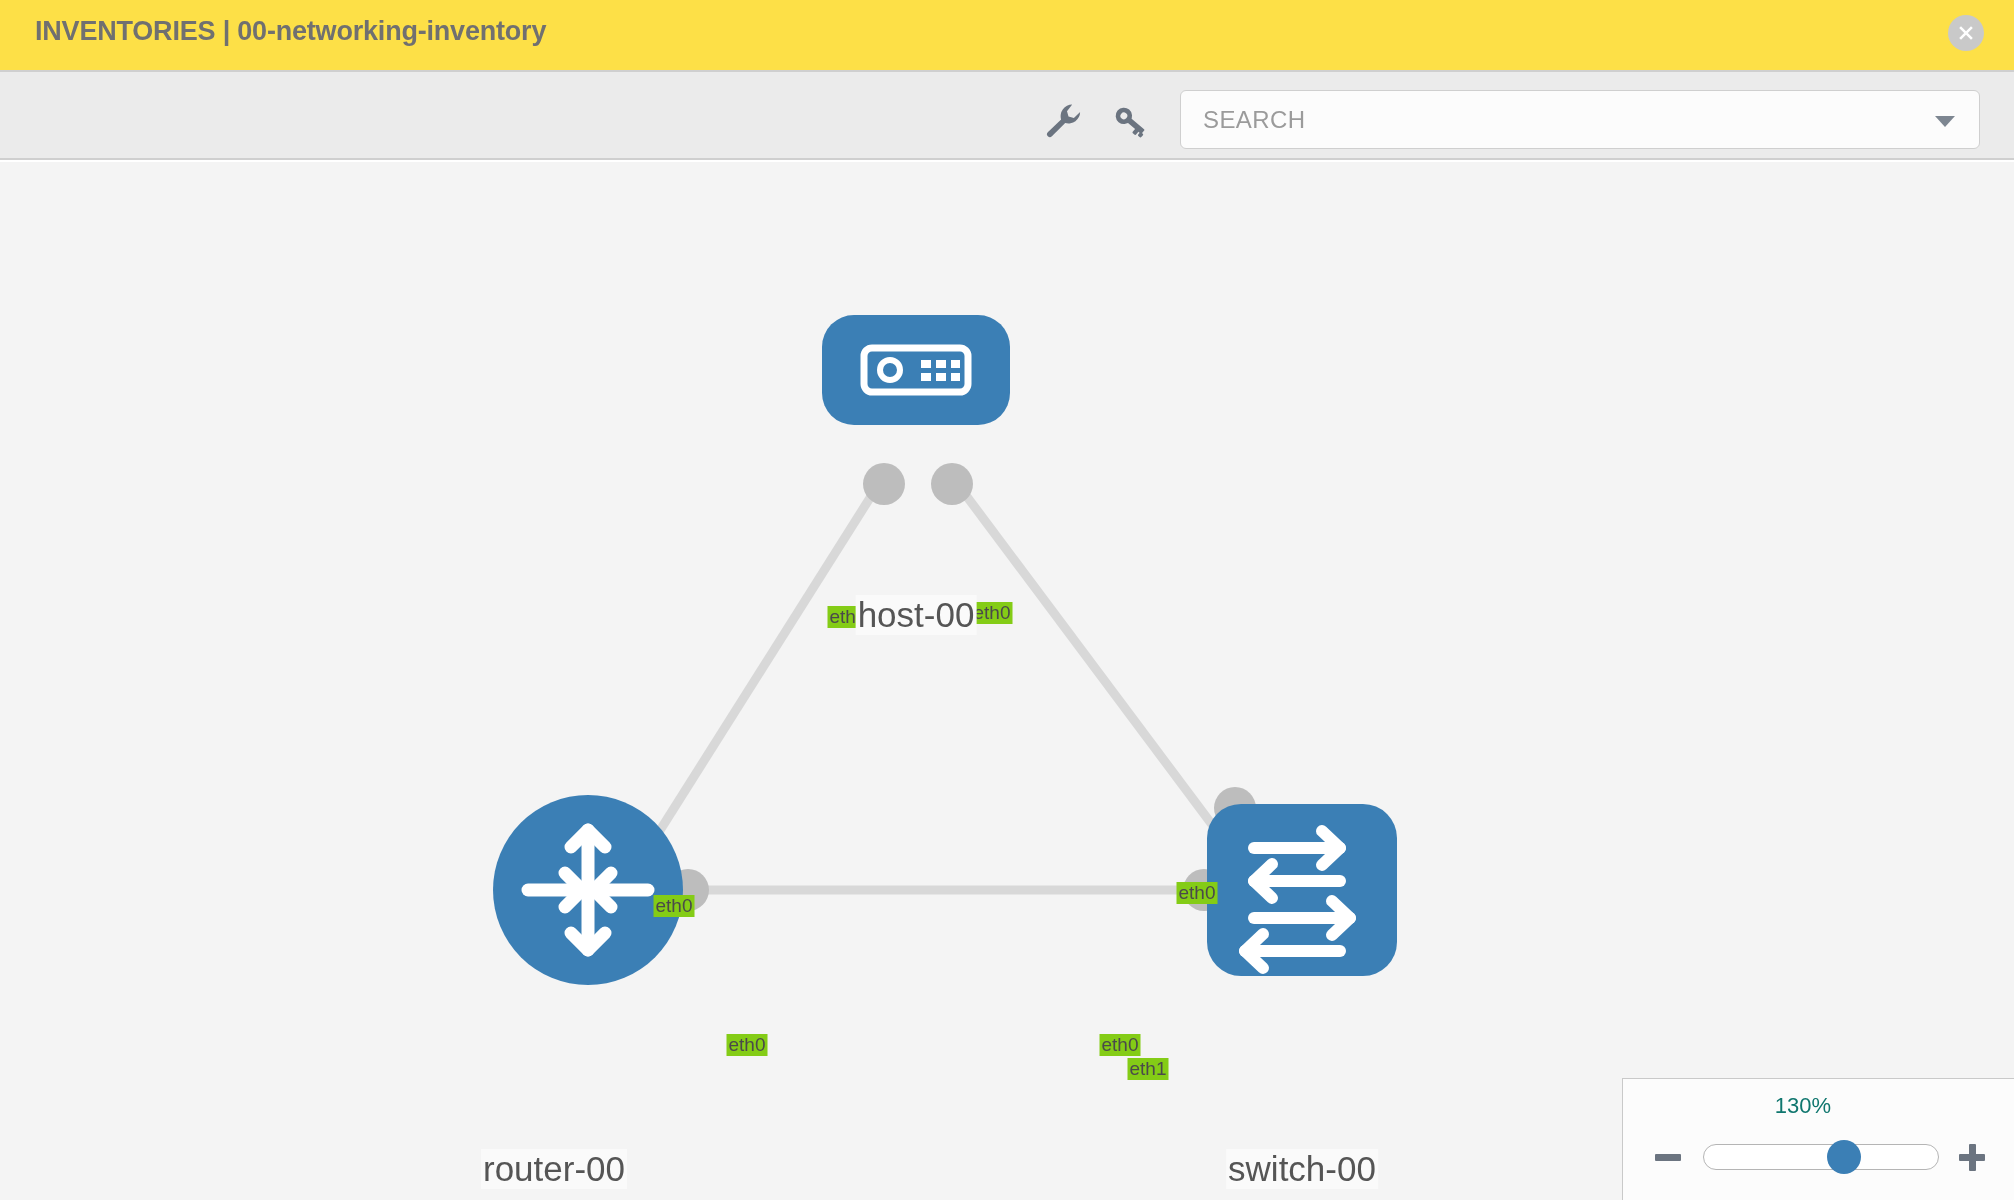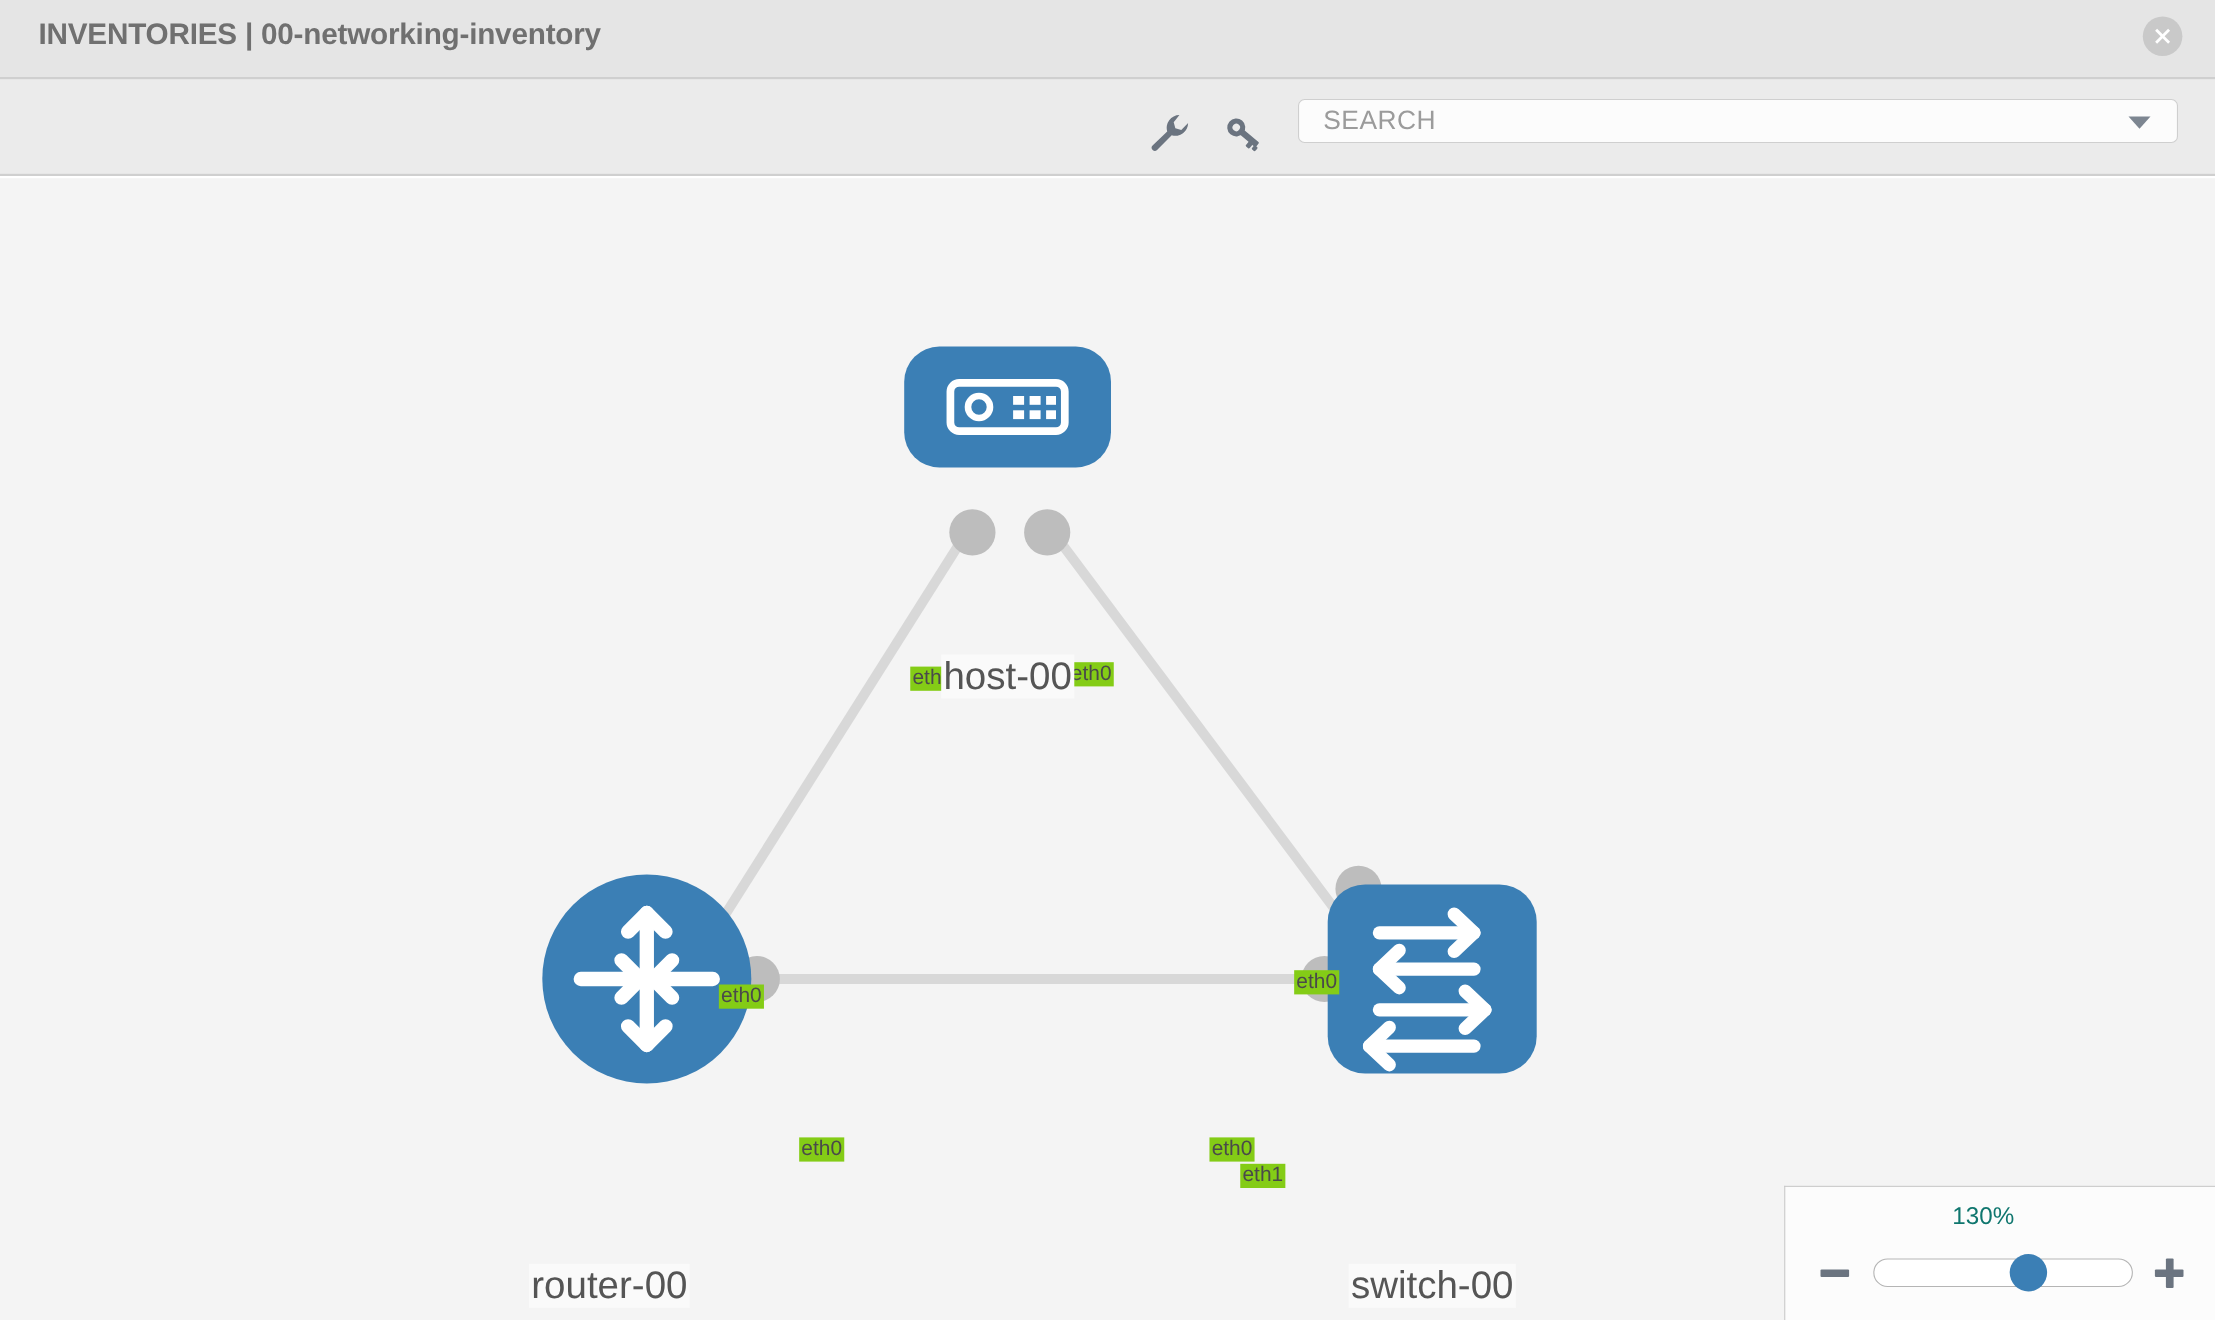--- a/index.html
+++ b/index.html
@@ -18,21 +18,21 @@
     height: 1200px;
     background: #ffffff;
   }
 
   
   .header {
     position: absolute;
     left: 0; top: 0;
     width: 2014px;
     height: 70px;
-    background: #e5e5e5;
+    background: #fde047;
     display: flex;
     align-items: center;
   }
   .header-title {
     position: absolute;
     left: 35px;
     top: 16px;
     font-size: 27px;
     font-weight: bold;
     color: #707070;
@@ -104,21 +104,21 @@
   }
   .tool-icon.wrench { left: 1042px; }
   .tool-icon.key    { left: 1110px; }
   .tool-icon svg { display: block; }
 
   .search-select {
     position: absolute;
     left: 1180px;
     top: 18px;
     width: 800px;
-    height: 40px;
+    height: 59px;
     background: #fcfcfc;
     border: 1px solid #cfcfcf;
     border-radius: 6px;
     display: flex;
     align-items: center;
     cursor: text;
   }
   .search-select .label {
     margin-left: 22px;
     font-size: 24px;

